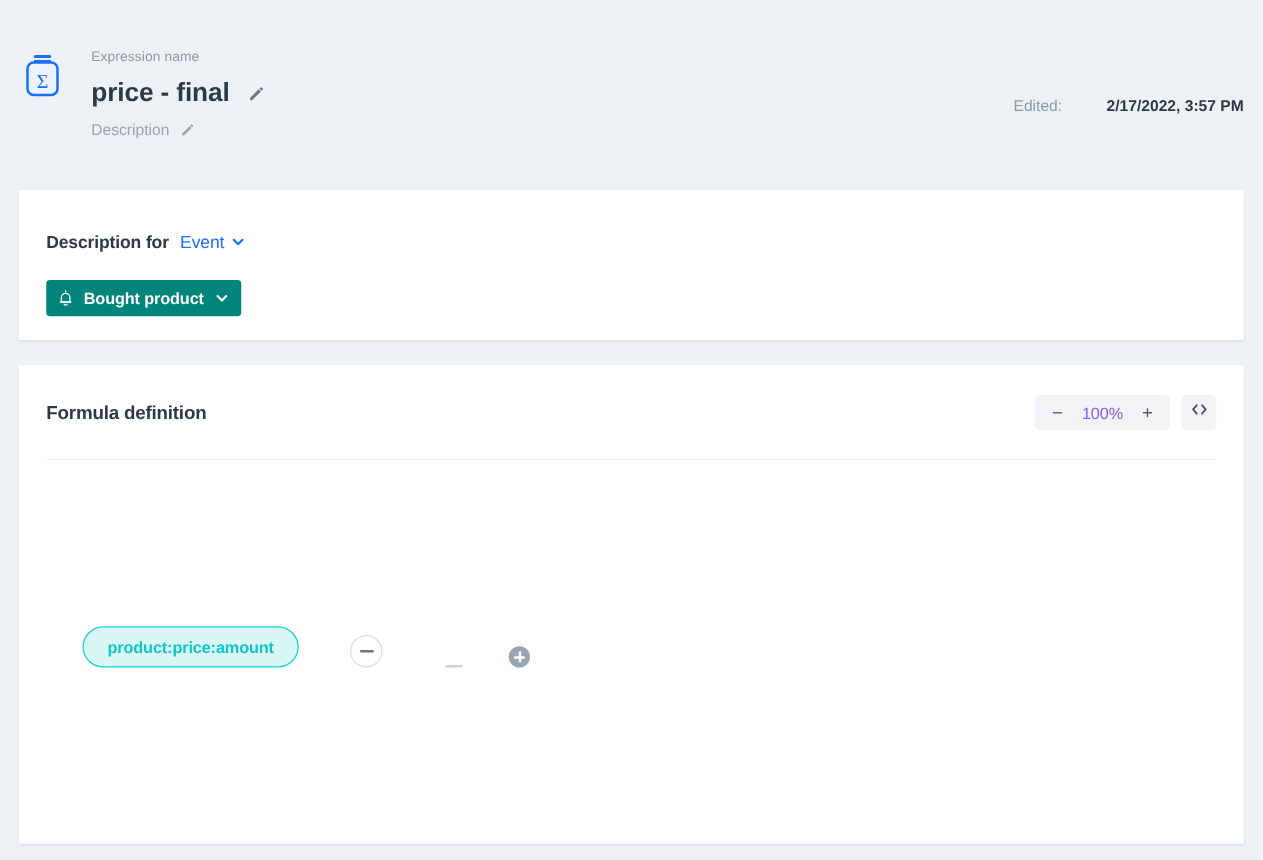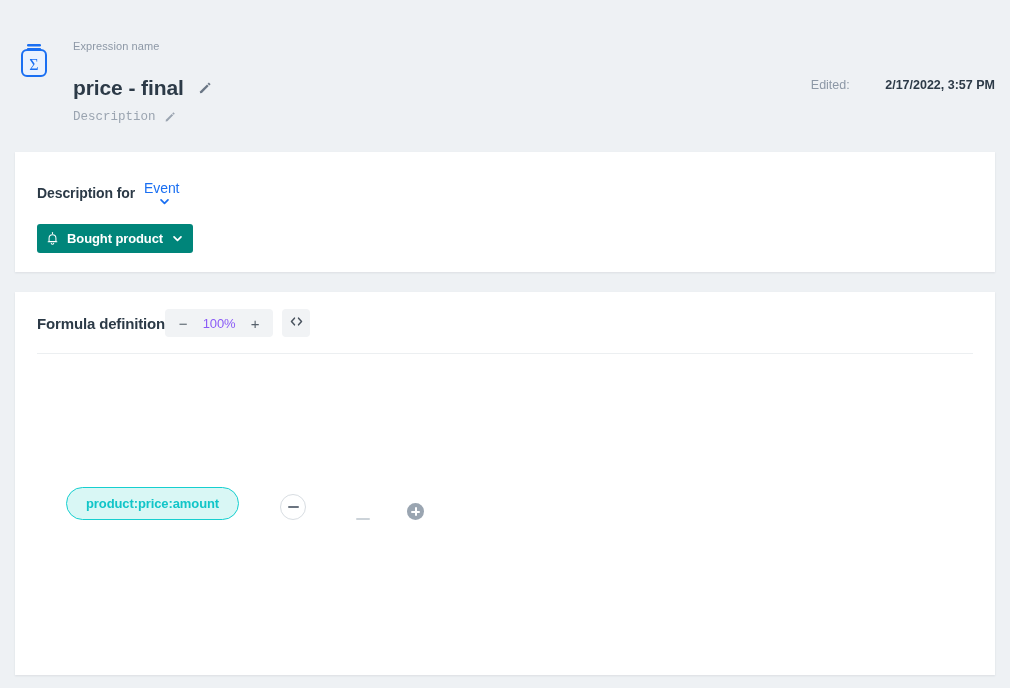--- a/index.html
+++ b/index.html
@@ -43,21 +43,21 @@
   .label-small {
     font-size: 11px;
     color: #8d98a6;
     line-height: 16px;
     letter-spacing: 0.1px;
   }
 
   .title-row {
     display: flex;
     align-items: center;
-    margin-top: 20px;
+    margin-top: 7px;
   }
 
   .expr-title {
     font-size: 21px;
     font-weight: bold;
     color: #2c3a47;
     line-height: 27px;
     letter-spacing: -0.1px;
   }
 
@@ -70,21 +70,20 @@
   .desc-row {
     display: flex;
     align-items: center;
     margin-top: 8px;
   }
 
   .desc-text {
     font-size: 12.5px;
     color: #9aa4b0;
     line-height: 16px;
-    font-family: Liberation Mono, monospace;
   }
 
   .desc-row .pencil { margin-left: 8px; }
 
   .edited {
     position: absolute;
     right: 15px;
     top: 78px;
     font-size: 12.5px;
     color: #8d98a6;
@@ -128,21 +127,20 @@
     font-weight: bold;
     color: #2c3a47;
     letter-spacing: -0.1px;
   }
 
   .event-select {
     display: inline-flex;
     align-items: center;
     margin-left: 9px;
     cursor: pointer;
-    flex-direction: column;
   }
 
   .event-select-text {
     font-size: 14px;
     color: #1a6ff2;
     letter-spacing: -0.1px;
   }
 
   .chev {
     margin-left: 6px;
@@ -170,24 +168,25 @@
     font-size: 13px;
     font-weight: bold;
     margin-left: 8px;
     letter-spacing: -0.1px;
   }
 
   .event-badge .chev { margin-left: 9px; }
 
   
   .formula-head {
-    height: 62px;
+    height: 76px;
     padding: 3px 22px;
     display: flex;
     align-items: center;
+    justify-content: space-between;
     position: relative;
   }
 
   .formula-title {
     font-size: 15px;
     font-weight: bold;
     color: #2c3a47;
     letter-spacing: -0.15px;
   }
 

